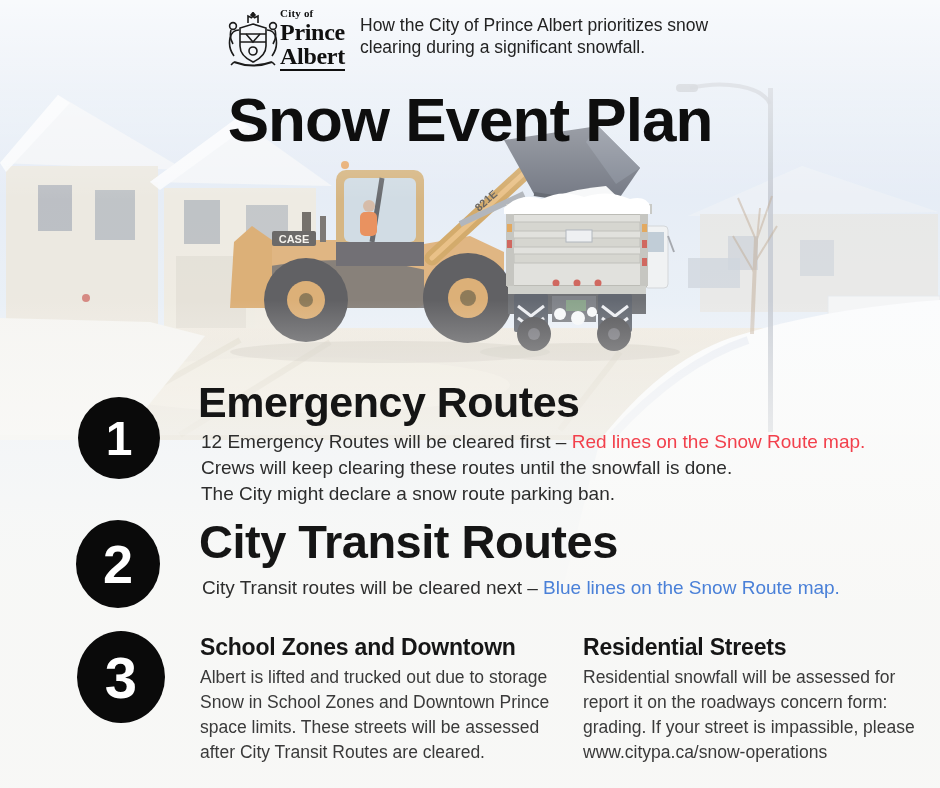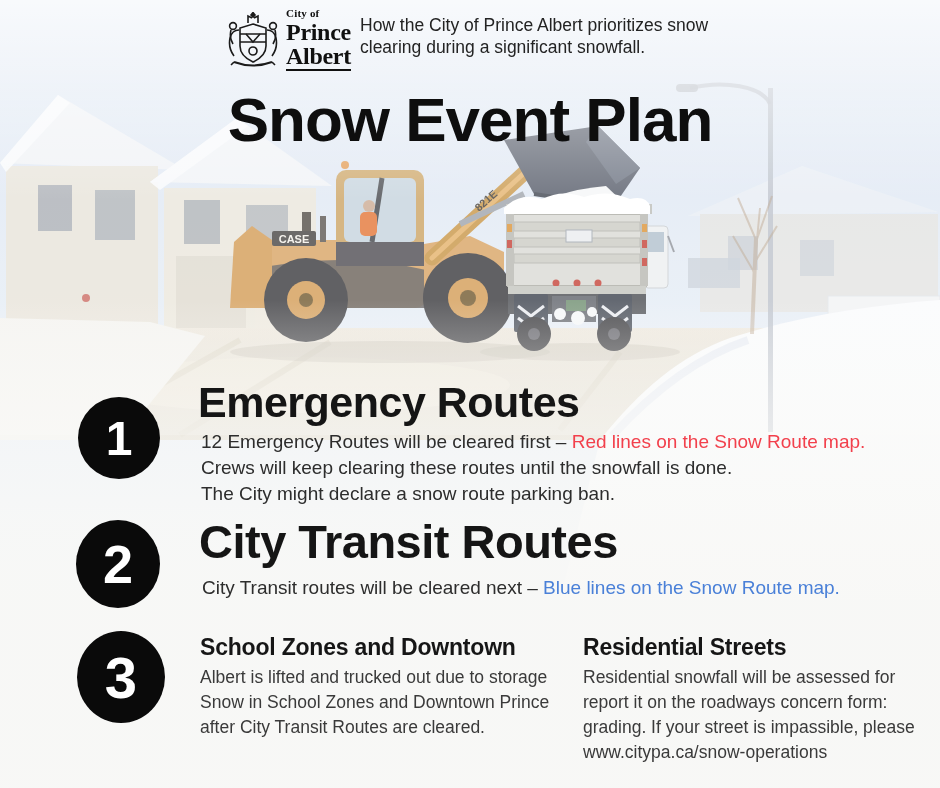--- a/index.html
+++ b/index.html
@@ -5,21 +5,21 @@
   html,body{margin:0;padding:0;background:#cfd6e0;}
   .canvas{
     position:relative;width:940px;height:788px;overflow:hidden;
     background:#e8eef6;font-family:"Liberation Sans",sans-serif;
     -webkit-font-smoothing:antialiased;
   }
   .bg{position:absolute;inset:0;z-index:0;}
   .content{position:absolute;inset:0;z-index:2;}
 
   
-  .logo{position:absolute;left:226px;top:8px;display:flex;align-items:center;gap:6px;}
+  .logo{position:absolute;left:226px;top:8px;display:flex;align-items:center;}
   .logo-text{display:flex;flex-direction:column;line-height:1;color:#101010;
     font-family:"Liberation Serif",serif;}
   .logo-cityof{font-size:11px;font-weight:700;margin-bottom:1px;letter-spacing:0.2px;}
   .logo-prince{font-size:24px;font-weight:700;letter-spacing:-0.3px;text-align:right;}
   .logo-albert{font-size:24px;font-weight:700;letter-spacing:-0.3px;
     border-bottom:2px solid #101010;padding-bottom:1px;}
   .tagline{position:absolute;left:360px;top:14px;font-size:17.5px;line-height:22px;color:#232323;}
 
   
   .title{position:absolute;left:0;right:0;top:84px;text-align:center;
@@ -253,20 +253,21 @@
       <div><span>City Transit routes will be cleared next – </span><span style="color: rgb(74, 128, 216);">Blue lines on the Snow Route map.</span></div>
     </div>
 
     <div class="ncircle c3">
       <span>3</span>
     </div>
     <div class="h-small h3a">School Zones and Downtown</div>
     <div class="body-sm b3a">
       <div>Albert is lifted and trucked out due to storage</div>
       <div>Snow in School Zones and Downtown Prince</div>
+      <div>space limits. These streets will be assessed</div>
       <div>after City Transit Routes are cleared.</div>
     </div>
     <div class="h-small h3b">Residential Streets</div>
     <div class="body-sm b3b">
       <div>Residential snowfall will be assessed for</div>
       <div>report it on the roadways concern form:</div>
       <div>grading. If your street is impassible, please</div>
       <div>www.citypa.ca/snow-operations</div>
     </div>
   </div>

